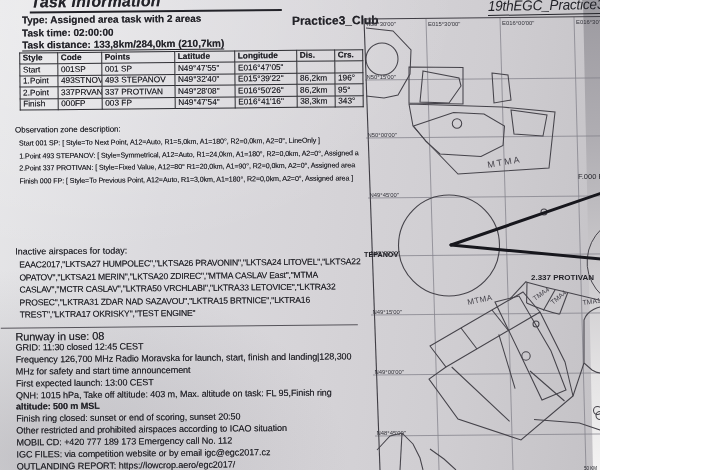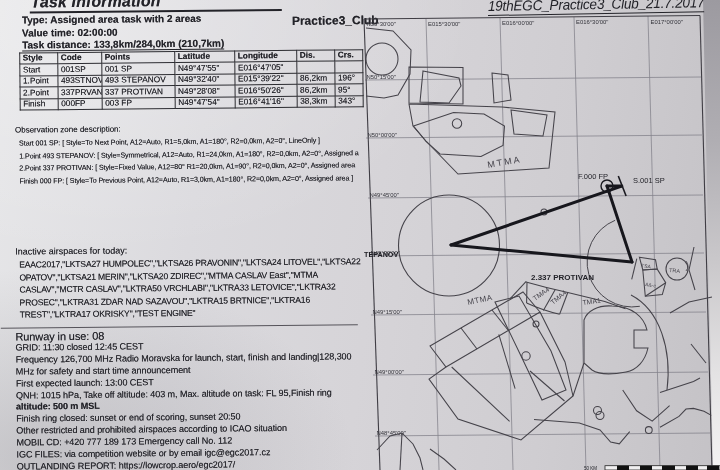--- a/index.html
+++ b/index.html
@@ -1,16 +1,16 @@
 <!DOCTYPE html>
 <html><head>
 <meta charset="utf-8">
 <style>
   html,body{margin:0;padding:0;}
-  #page{position:relative;width:720px;height:470px;overflow:hidden;
+  #page{position:relative;width:600px;height:470px;overflow:hidden;
     background:
       radial-gradient(ellipse 520px 320px at 6% 98%, rgba(115,113,120,0.28), rgba(115,113,120,0) 60%),
       radial-gradient(ellipse 600px 380px at 12% 2%, rgba(255,255,255,0.30), rgba(255,255,255,0) 65%),
       linear-gradient(97deg, #e6e6e8 0%, #dbdade 28%, #d6d4d8 52%, #cfcdd1 76%, #c4c2c6 100%);
     font-family:"Liberation Sans", sans-serif; color:#232329;}
   .abs{position:absolute;white-space:nowrap;}
   .b{font-weight:bold;}
   #ltxt{position:absolute;left:0;top:0;width:720px;height:470px;transform:rotate(-0.55deg);transform-origin:180px 240px;text-shadow:0 0 0.4px rgba(35,35,42,0.65);}
   #clipL{position:absolute;left:0;top:0;width:363px;height:470px;overflow:hidden;}
   table{border-collapse:collapse;table-layout:fixed;}
@@ -23,21 +23,21 @@
 <body>
 <div id="page">
 
   <div class="edge"></div>
 
   <div id="ltxt">
     <div class="abs b" style="left:33px;top:-8px;font-size:15.8px;font-style:italic;letter-spacing:0.2px;">Task Information</div>
     <div class="abs" style="left:32px;top:10px;width:252px;height:1.5px;background:#232329;"></div>
     <div class="abs b" style="left:24px;top:13px;font-size:10px;">Type: Assigned area task with 2 areas</div>
     <div class="abs b" style="left:294px;top:15px;font-size:12px;">Practice3_Club</div>
-    <div class="abs b" style="left:24px;top:25.5px;font-size:10px;">Value time: 02:00:00</div>
+    <div class="abs b" style="left:24px;top:25.5px;font-size:10px;">Task time: 02:00:00</div>
     <div class="abs b" style="left:24px;top:38px;font-size:10px;border-bottom:1px solid #232329;">Task distance: 133,8km/284,0km (210,7km)</div>
 
     <table class="abs" style="left:21px;top:50.5px;width:343px;">
       <colgroup>
           <col style="width:38px">
           <col style="width:44px">
           <col style="width:73px">
           <col style="width:60px">
           <col style="width:62px">
           <col style="width:38px">

